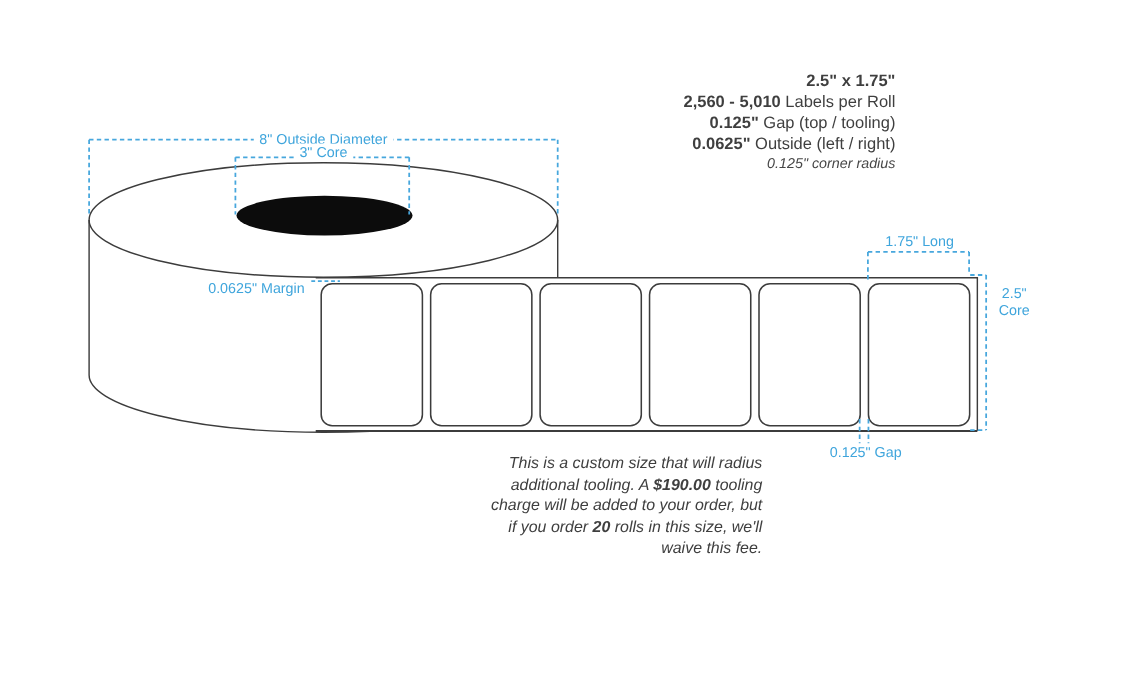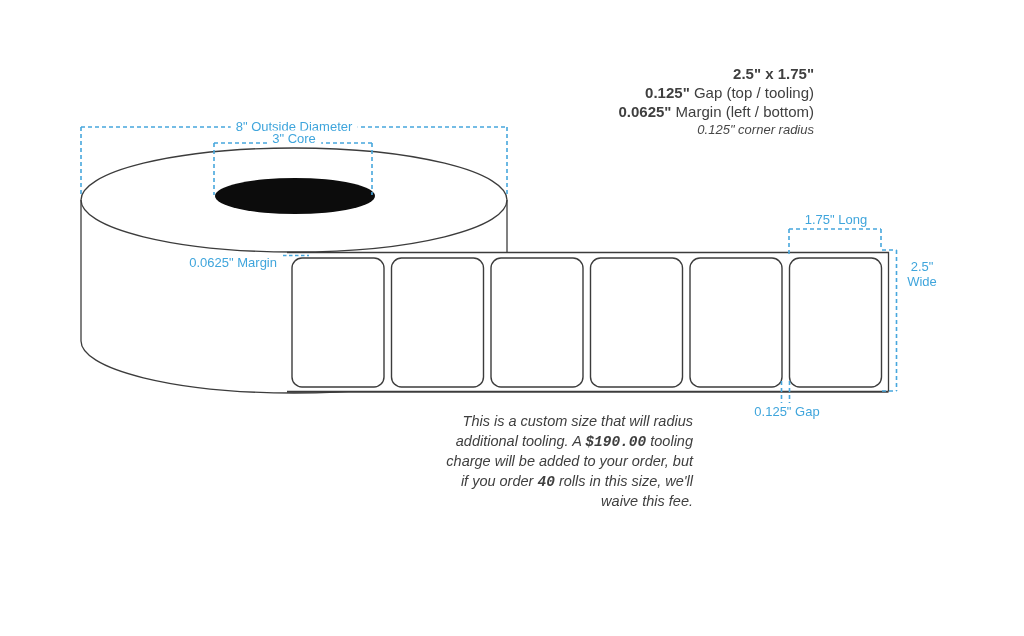--- a/index.html
+++ b/index.html
@@ -27,21 +27,21 @@
     position:absolute;top:64px;right:210px;text-align:right;
     color:#3f3f3f;font-size:15px;line-height:19px;white-space:nowrap;
   }
   .spec .b{font-weight:bold;}
   .spec .fine{font-style:italic;font-size:13px;color:#474747;line-height:18px;}
   
   .note{
     position:absolute;top:412px;right:331px;width:256px;text-align:right;
     font-style:italic;color:#3f3f3f;font-size:14.5px;line-height:19.5px;
   }
-  .note .b{font-weight:bold;font-family:Liberation Mono, monospace;}
+  .note .b{font-weight:bold;}
 </style>
 </head>
 <body>
 
 <div class="stage">
 
   <svg width="1024" height="636" viewBox="0 0 1024 636">
 
     <path class="outline" d="M81 200 V341"></path>
     <path class="outline" d="M81 341 A213 52 0 0 0 507 341"></path>
@@ -81,26 +81,27 @@
       <path class="dim" d="M789.5 381 V403"></path>
     </g>
   </svg>
 
   <div class="bluetag ctr bg" style="left:294px;top:126px;">8" Outside Diameter</div>
   <div class="bluetag ctr bg" style="left:294px;top:138px;">3" Core</div>
   <div class="bluetag vctr" style="right:747px;top:262px;">0.0625" Margin</div>
   <div class="bluetag ctr" style="left:836px;top:219px;">1.75" Long</div>
   <div class="bluetag ctr tag-center" style="left:922px;top:274px;">
     <div>2.5"</div>
-    <div>Wide</div>
+    <div>Core</div>
   </div>
   <div class="bluetag ctr" style="left:787px;top:411px;">0.125" Gap</div>
 
   <div class="spec">
     <div><span class="b">2.5" x 1.75"</span></div>
+    <div><span class="b">2,560 - 5,010</span><span> Labels per Roll</span></div>
     <div><span class="b">0.125"</span><span> Gap (top / tooling)</span></div>
-    <div><span class="b">0.0625"</span><span> Margin (left / bottom)</span></div>
+    <div><span class="b">0.0625"</span><span> Outside (left / right)</span></div>
     <div class="fine">0.125" corner radius</div>
   </div>
 
-  <div class="note"><span>This is a custom size that will radius additional tooling. A </span><span class="b">$190.00</span><span> tooling charge will be added to your order, but if you order </span><span class="b">40</span><span> rolls in this size, we'll waive this fee.</span></div>
+  <div class="note"><span>This is a custom size that will radius additional tooling. A </span><span class="b">$190.00</span><span> tooling charge will be added to your order, but if you order </span><span class="b">20</span><span> rolls in this size, we'll waive this fee.</span></div>
 
 </div>
 
 </body></html>

